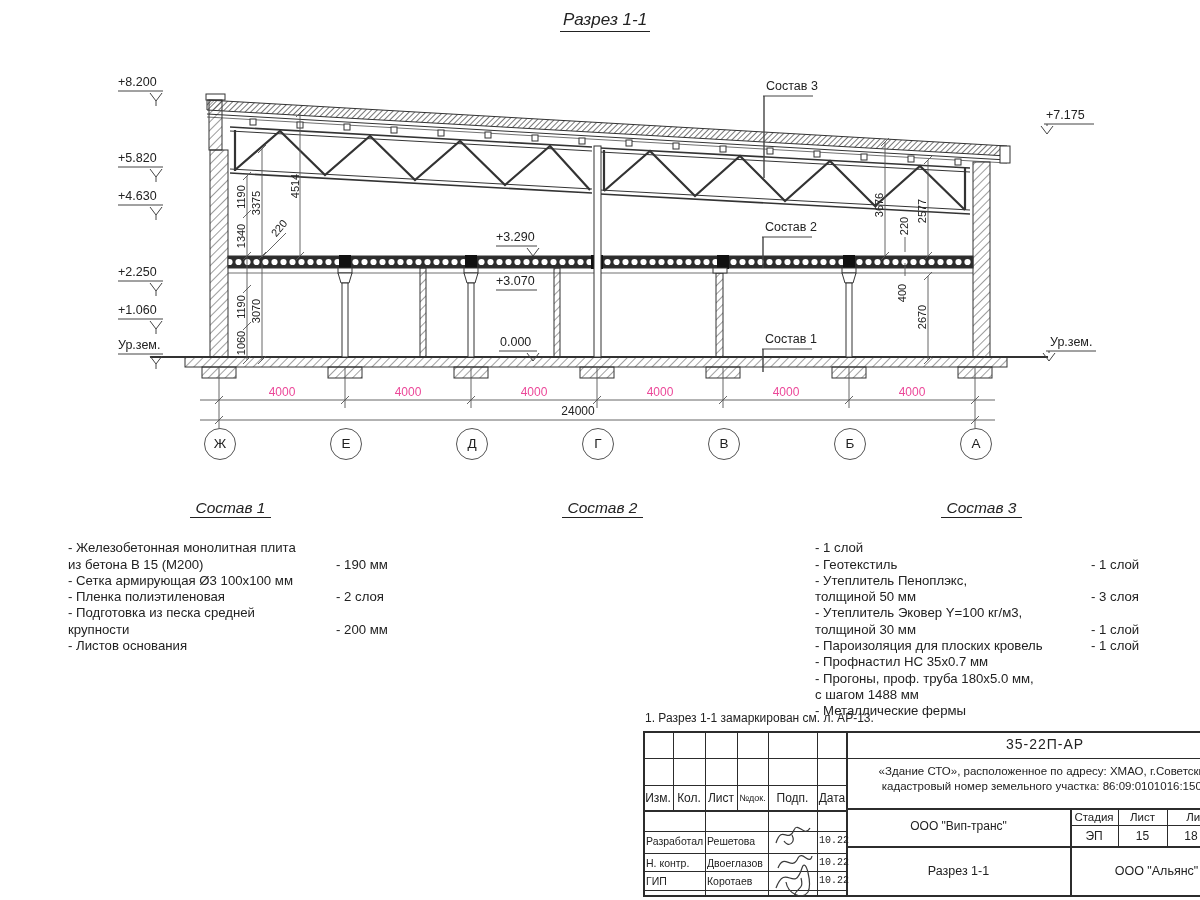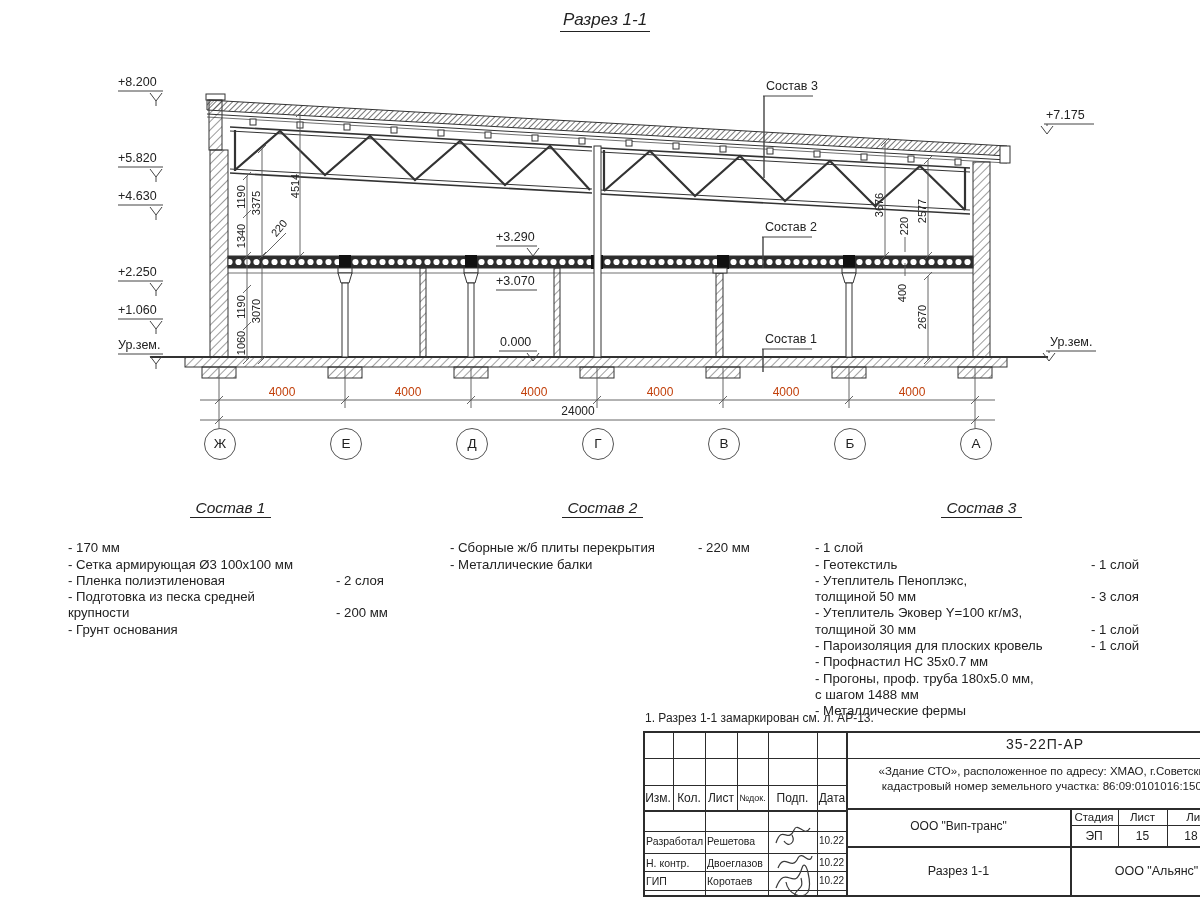--- a/index.html
+++ b/index.html
@@ -4,21 +4,21 @@
 <style>
   html,body{margin:0;padding:0;background:#fff;}
   #page{position:relative;width:1200px;height:900px;background:#fff;overflow:hidden;
         font-family:"Liberation Sans",sans-serif;color:#222;}
   .abs{position:absolute;}
   .lbl{position:absolute;font-size:12.5px;color:#222;white-space:nowrap;}
   .vdim{position:absolute;font-size:11px;color:#222;white-space:nowrap;
         transform:translate(-50%,-50%) rotate(-90deg);}
   .ddim{position:absolute;font-size:11px;color:#222;white-space:nowrap;
         transform:translate(-50%,-50%) rotate(-50deg);}
-  .bay{position:absolute;top:385px;width:60px;text-align:center;font-size:12px;color:#c2410c;}
+  .bay{position:absolute;top:385px;width:60px;text-align:center;font-size:12px;color:#ec4899;}
   .bay:nth-of-type(1){left:252px}.bay:nth-of-type(2){left:378px}.bay:nth-of-type(3){left:504px}
   .bay:nth-of-type(4){left:630px}.bay:nth-of-type(5){left:756px}.bay:nth-of-type(6){left:882px}
   .axis{position:absolute;top:428px;width:30px;height:30px;border:1px solid #555;border-radius:50%;
         text-align:center;line-height:30px;font-size:13.5px;background:#fff;}
   .axis:nth-of-type(1){left:204px}.axis:nth-of-type(2){left:330px}.axis:nth-of-type(3){left:456px}
   .axis:nth-of-type(4){left:582px}.axis:nth-of-type(5){left:708px}.axis:nth-of-type(6){left:834px}
   .axis:nth-of-type(7){left:960px}
   .elev{position:absolute;left:118px;font-size:12.5px;white-space:nowrap;}
   .elev:nth-of-type(1){top:75px}.elev:nth-of-type(2){top:151px}.elev:nth-of-type(3){top:189px}
   .elev:nth-of-type(4){top:265px}.elev:nth-of-type(5){top:303px}.elev:nth-of-type(6){top:338px}
@@ -36,21 +36,21 @@
   .tc{position:absolute;text-align:center;white-space:nowrap;overflow:visible;}
   .tb-hc{position:absolute;top:56px;height:23px;line-height:23px;text-align:center;font-size:12px;}
   .tb-hc:nth-of-type(1){left:0;width:30px}.tb-hc:nth-of-type(2){left:30px;width:32px}
   .tb-hc:nth-of-type(3){left:62px;width:32px}
   .tb-hc:nth-of-type(4){left:94px;width:31px;font-size:9px}
   .tb-hc:nth-of-type(5){left:125px;width:49px}.tb-hc:nth-of-type(6){left:174px;width:30px}
   .tb-row{position:absolute;left:0;width:204px;height:20px;line-height:20px;font-size:10.5px;}
   .tb-row:nth-of-type(1){top:100px}.tb-row:nth-of-type(2){top:122px}.tb-row:nth-of-type(3){top:140px}
   .tb-role{position:absolute;left:3px;width:80px;}
   .tb-name{position:absolute;left:64px;width:60px;}
-  .tb-date{position:absolute;left:176px;width:14px;text-align:center;font-size:10px;}
+  .tb-date{position:absolute;left:176px;width:14px;text-align:center;font-size:10px;font-family:Liberation Mono, monospace;}
   .note{position:absolute;left:645px;top:711px;font-size:12px;}
 </style>
 </head>
 <body>
 
 <div id="page">
 
   <svg class="abs" style="left:0;top:0" width="1200" height="480" viewBox="0 0 1200 480">
     <defs>
       <pattern id="hW" patternUnits="userSpaceOnUse" width="6" height="6" patternTransform="rotate(45)">
@@ -308,60 +308,50 @@
       <div class="axis">В</div>
       <div class="axis">Б</div>
       <div class="axis">А</div>
     </div>
 
   <div class="comp" style="left:68px;width:325px">
     <div class="comp-head"><span>Состав 1</span></div>
     <div>
 
         <div class="ci">
-          <div class="cv">- 170 мм</div>
+          <div class="ct">- Железобетонная  монолитная плита
+  из бетона В 15 (М200)</div>
+          <div class="cv">- 190 мм</div>
         </div>
 
         <div class="ci">
           <div class="ct">- Сетка армирующая Ø3 100х100 мм</div>
           <div class="cv"></div>
         </div>
 
         <div class="ci">
           <div class="ct">- Пленка полиэтиленовая</div>
           <div class="cv">- 2 слоя</div>
         </div>
 
         <div class="ci">
           <div class="ct">- Подготовка из песка средней
   крупности</div>
           <div class="cv">- 200 мм</div>
         </div>
 
         <div class="ci">
-          <div class="ct">- Грунт основания</div>
+          <div class="ct">- Листов основания</div>
           <div class="cv"></div>
         </div>
       </div>
   </div>
 
   <div class="comp" style="left:450px;width:305px">
     <div class="comp-head"><span>Состав 2</span></div>
-    <div>
-
-        <div class="ci">
-          <div class="ct">- Сборные ж/б плиты перекрытия</div>
-          <div class="cv">- 220 мм</div>
-        </div>
-
-        <div class="ci">
-          <div class="ct">- Металлические балки</div>
-          <div class="cv"></div>
-        </div>
-      </div>
   </div>
 
   <div class="comp" style="left:815px;width:333px">
     <div class="comp-head"><span>Состав 3</span></div>
     <div>
 
         <div class="ci">
           <div class="cv">- 1 слой</div>
         </div>
 

